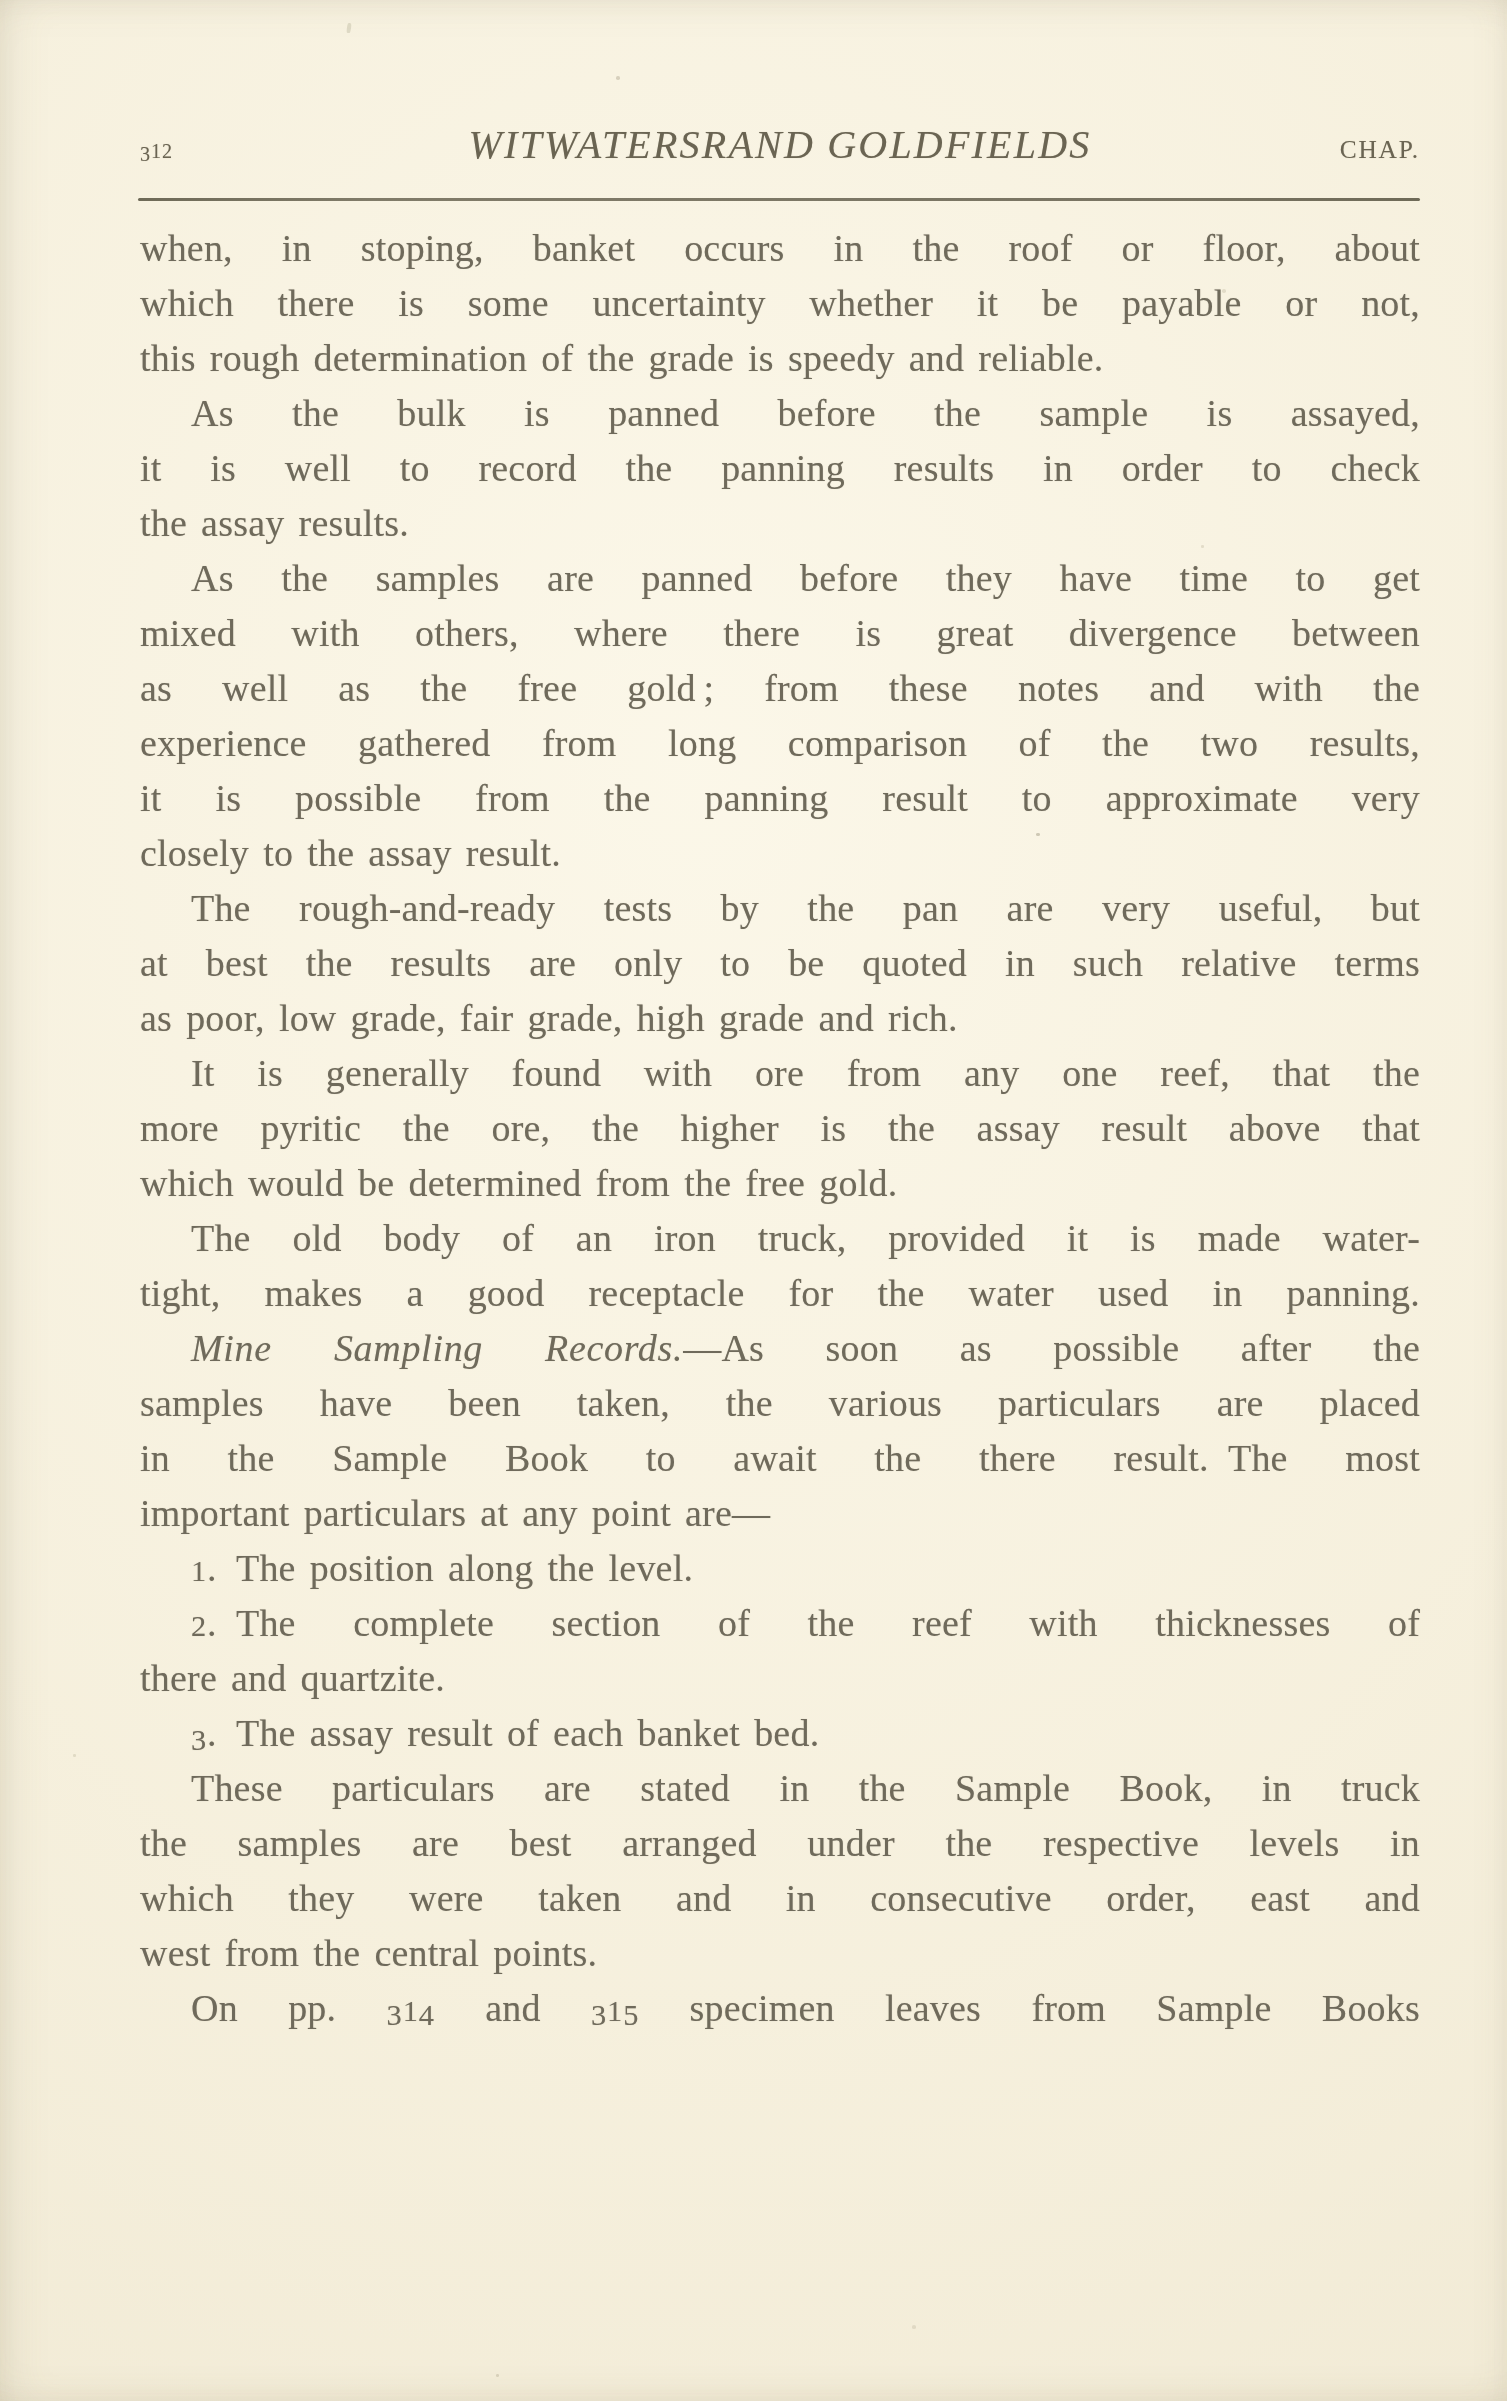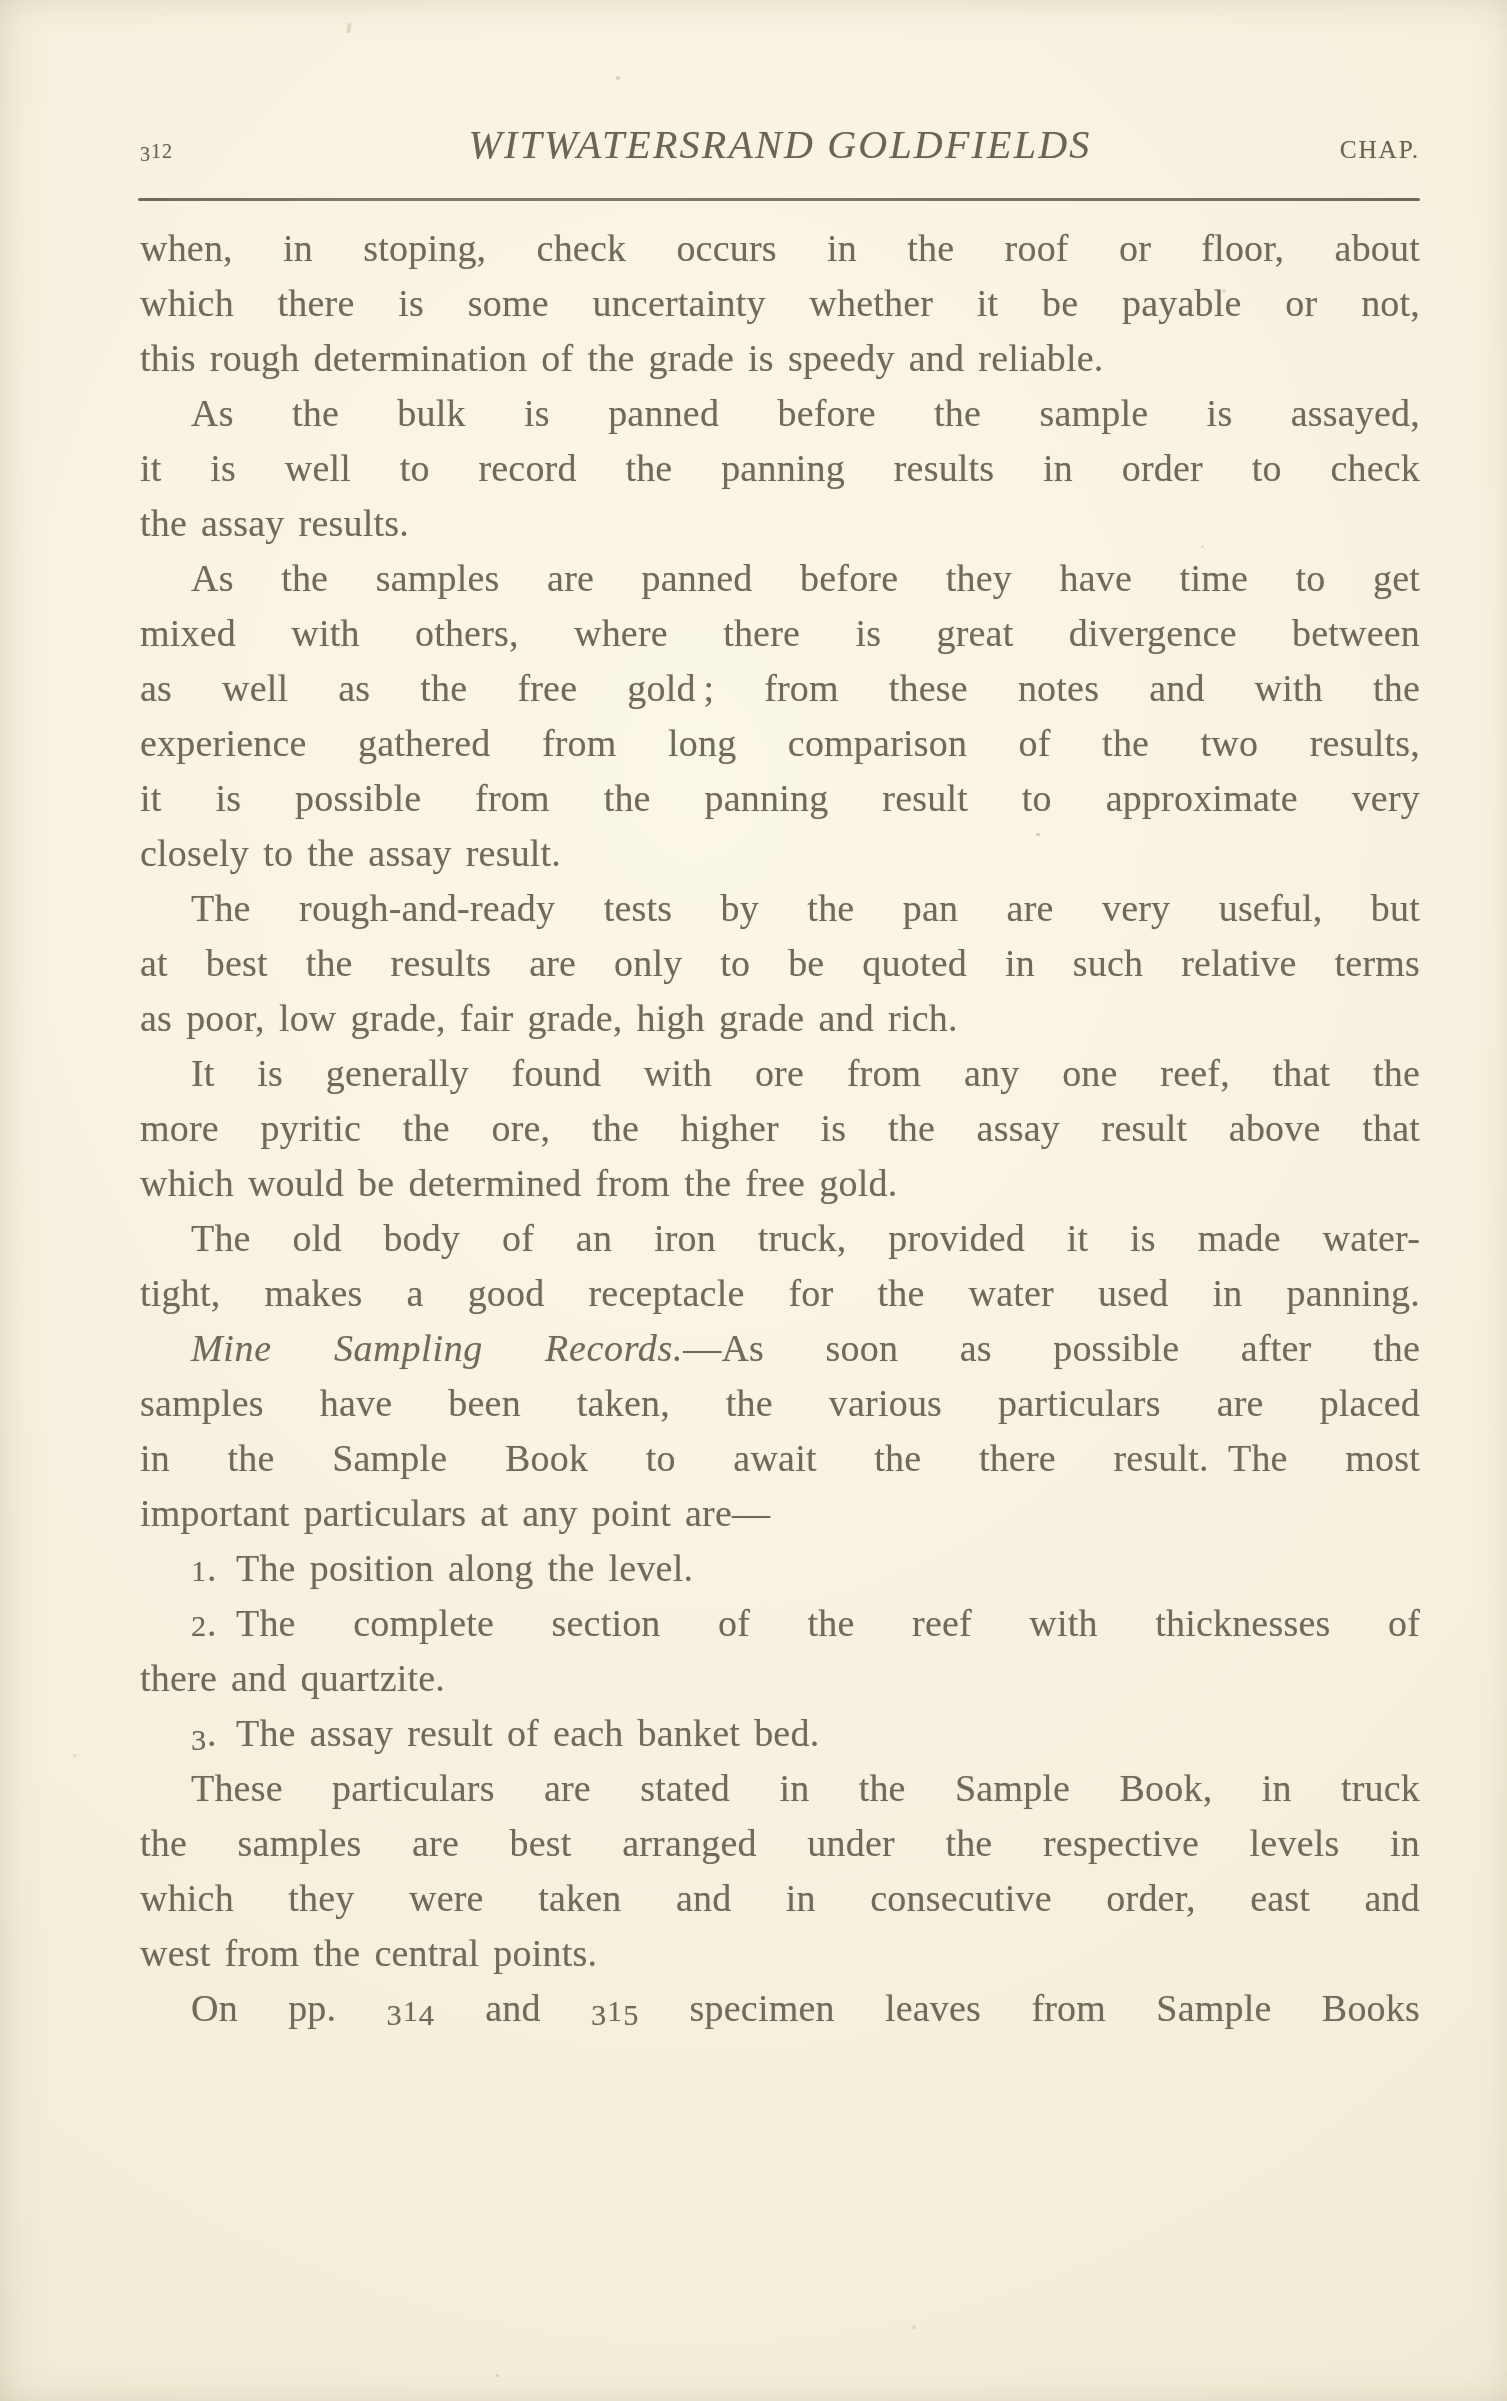--- a/index.html
+++ b/index.html
@@ -109,21 +109,21 @@
 
   <div class="header-row">
     <span class="page-number osnum"><span class="osnum"><span class="d3">3</span><span class="d1">1</span><span class="d2">2</span></span></span>
     <span class="running-title">WITWATERSRAND GOLDFIELDS</span>
     <span class="chapter-label">CHAP.</span>
   </div>
 
   <div class="header-rule"></div>
 
   <div class="body-text">
-      <div class="tline"><span>when, in stoping, check occurs in the roof or floor, about</span></div>
+      <div class="tline"><span>when, in stoping, banket occurs in the roof or floor, about</span></div>
       <div class="tline"><span>which there is some uncertainty whether it be payable or not,</span></div>
       <div class="tline rag"><span>this rough determination of the grade is speedy and reliable.</span></div>
       <div class="tline ind"><span>As the bulk is panned before the sample is assayed,</span></div>
       <div class="tline"><span>it is well to record the panning results in order to check</span></div>
       <div class="tline rag"><span>the assay results.</span></div>
       <div class="tline ind"><span>As the samples are panned before they have time to get</span></div>
       <div class="tline"><span>mixed with others, where there is great divergence between</span></div>
       <div class="tline"><span>as well as the free gold ; from these notes and with the</span></div>
       <div class="tline"><span>experience gathered from long comparison of the two results,</span></div>
       <div class="tline"><span>it is possible from the panning result to approximate very</span></div>

